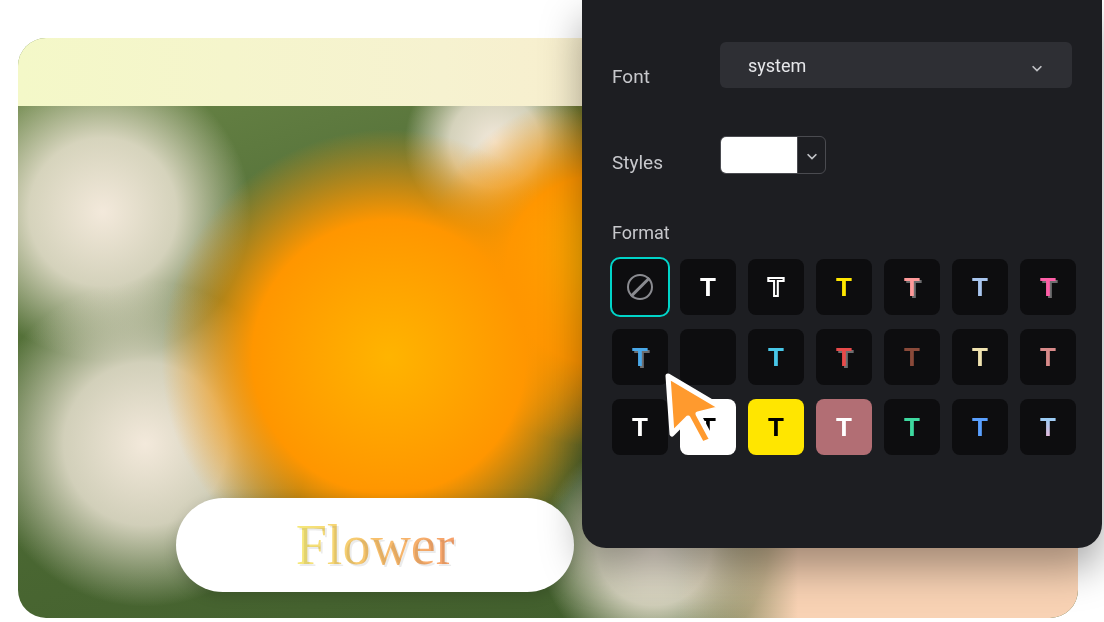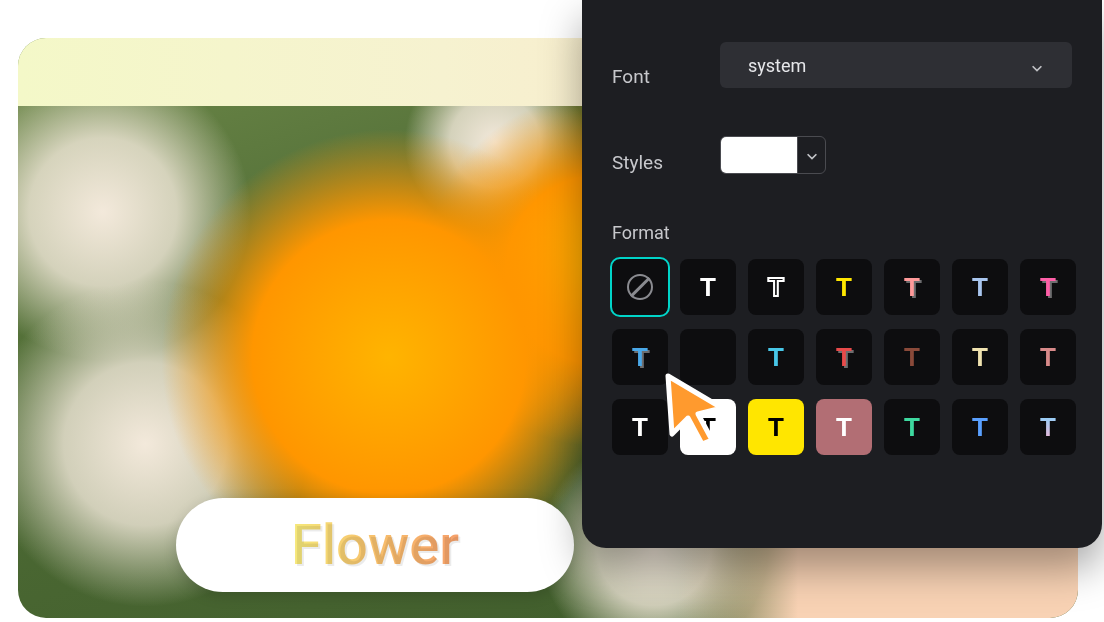--- a/index.html
+++ b/index.html
@@ -14,20 +14,21 @@
     border-radius: 28px;
     overflow: hidden;
     background:
       radial-gradient(circle at 35% 55%, #ffb400 0%, #ff9600 18%, rgba(255,150,0,0) 30%),
       radial-gradient(circle at 55% 40%, #ffb400 0%, #ff9600 14%, rgba(255,150,0,0) 26%),
       radial-gradient(circle at 12% 70%, #f3e9db 0%, rgba(243,233,219,0.8) 8%, rgba(243,233,219,0) 16%),
       radial-gradient(circle at 8% 30%, #f3e9db 0%, rgba(243,233,219,0.8) 7%, rgba(243,233,219,0) 14%),
       radial-gradient(circle at 45% 18%, #f3e9db 0%, rgba(243,233,219,0.8) 6%, rgba(243,233,219,0) 12%),
       radial-gradient(circle at 60% 88%, #f3e9db 0%, rgba(243,233,219,0.8) 7%, rgba(243,233,219,0) 14%),
       linear-gradient(160deg, #6f8a4a 0%, #4d6a34 40%, #3d5a2a 100%);
+    font-family: Liberation Serif, serif;
   }
   .canvas-topbar {
     position: absolute;
     left: 0; top: 0; right: 0; height: 68px;
     background: linear-gradient(90deg, #f4f8c8 0%, #f6f2d0 40%, #fde2c8 100%);
   }
   .skin-strip {
     position: absolute;
     right: 0; bottom: 0;
     width: 400px; height: 80px;

